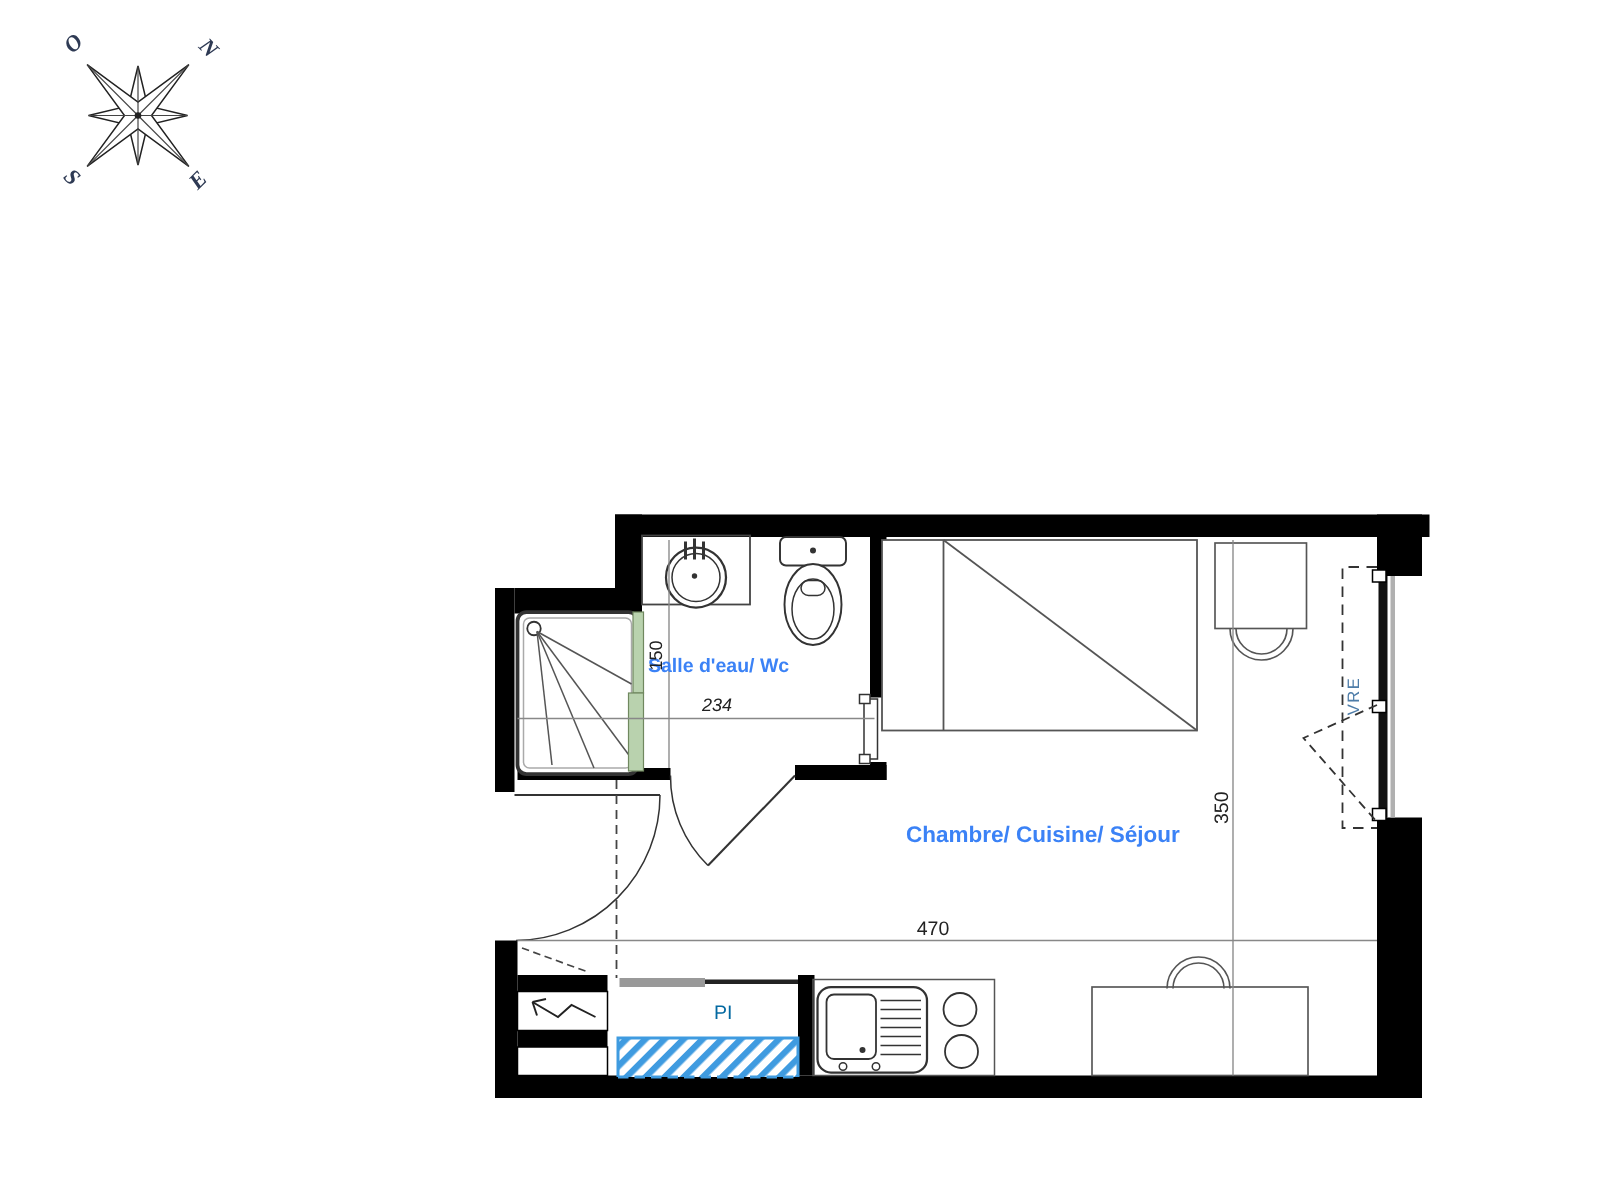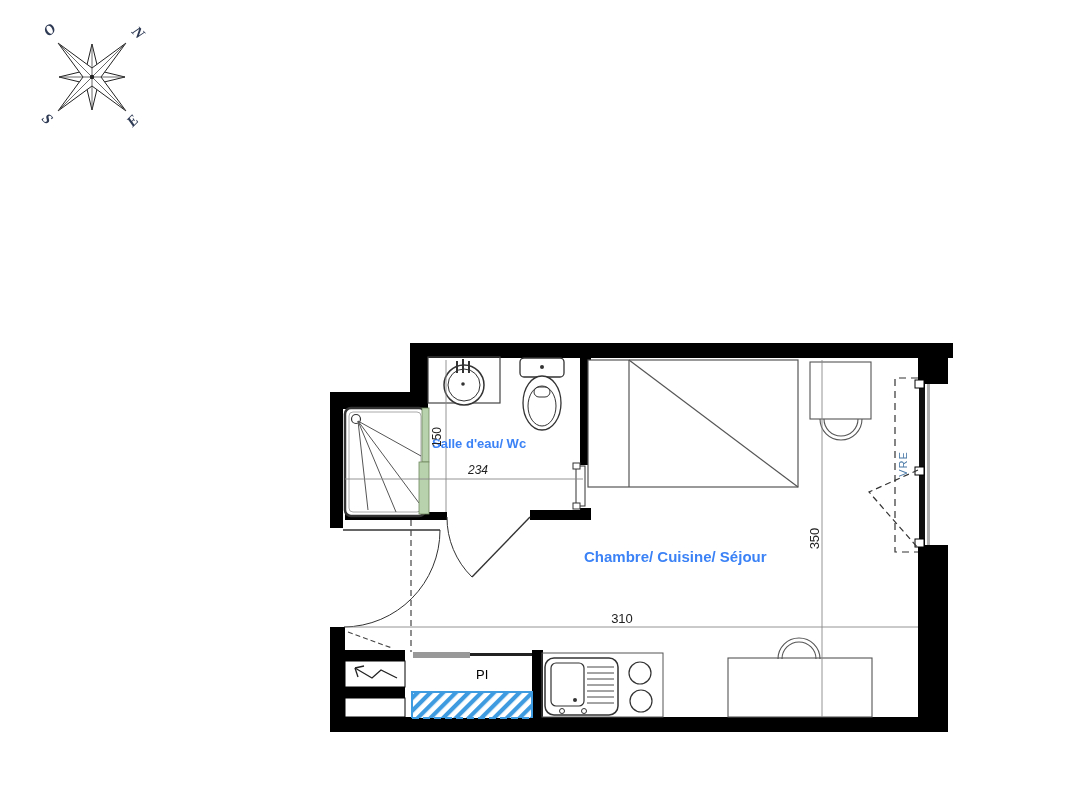--- a/index.html
+++ b/index.html
@@ -191,23 +191,23 @@
     <circle cx="92" cy="77" r="2.2" fill="#222"></circle>
   </g>
 </svg>
 
 <div class="compass-letter" style="left:40px;top:21px;transform:rotate(-45deg);">O</div>
 <div class="compass-letter" style="left:126px;top:24px;transform:rotate(45deg);">N</div>
 <div class="compass-letter" style="left:35px;top:110px;transform:rotate(45deg);">S</div>
 <div class="compass-letter" style="left:123px;top:112px;transform:rotate(-45deg);">E</div>
 
 <div class="lbl room-lbl" style="left:432px;top:436px;font-size:13px;">Salle d'eau/ Wc</div>
-<div class="lbl room-lbl" style="left:584px;top:548px;font-size:15px;">Chambre/ Cuisine/ Séjour</div>
+<div class="lbl room-lbl" style="left:604px;top:548px;font-size:15px;">Chambre/ Cuisine/ Séjour</div>
 
 <div class="lbl dim" style="left:458px;top:463px;width:40px;font-style:italic;">234</div>
 <div class="lbl dim rot" style="left:417px;top:430px;width:40px;">150</div>
-<div class="lbl dim" style="left:602px;top:611px;width:40px;font-size:13px;">310</div>
+<div class="lbl dim" style="left:602px;top:611px;width:40px;font-size:13px;">470</div>
 <div class="lbl dim rot" style="left:794px;top:531px;width:40px;font-size:13px;">350</div>
 
-<div class="lbl" style="left:476px;top:667px;font-size:13px;color:#000000;">PI</div>
+<div class="lbl" style="left:476px;top:667px;font-size:13px;color:#0369a1;">PI</div>
 <div class="vre" style="left:881px;top:458px;">VRE</div>
 
 </div>
 
 </body></html>

